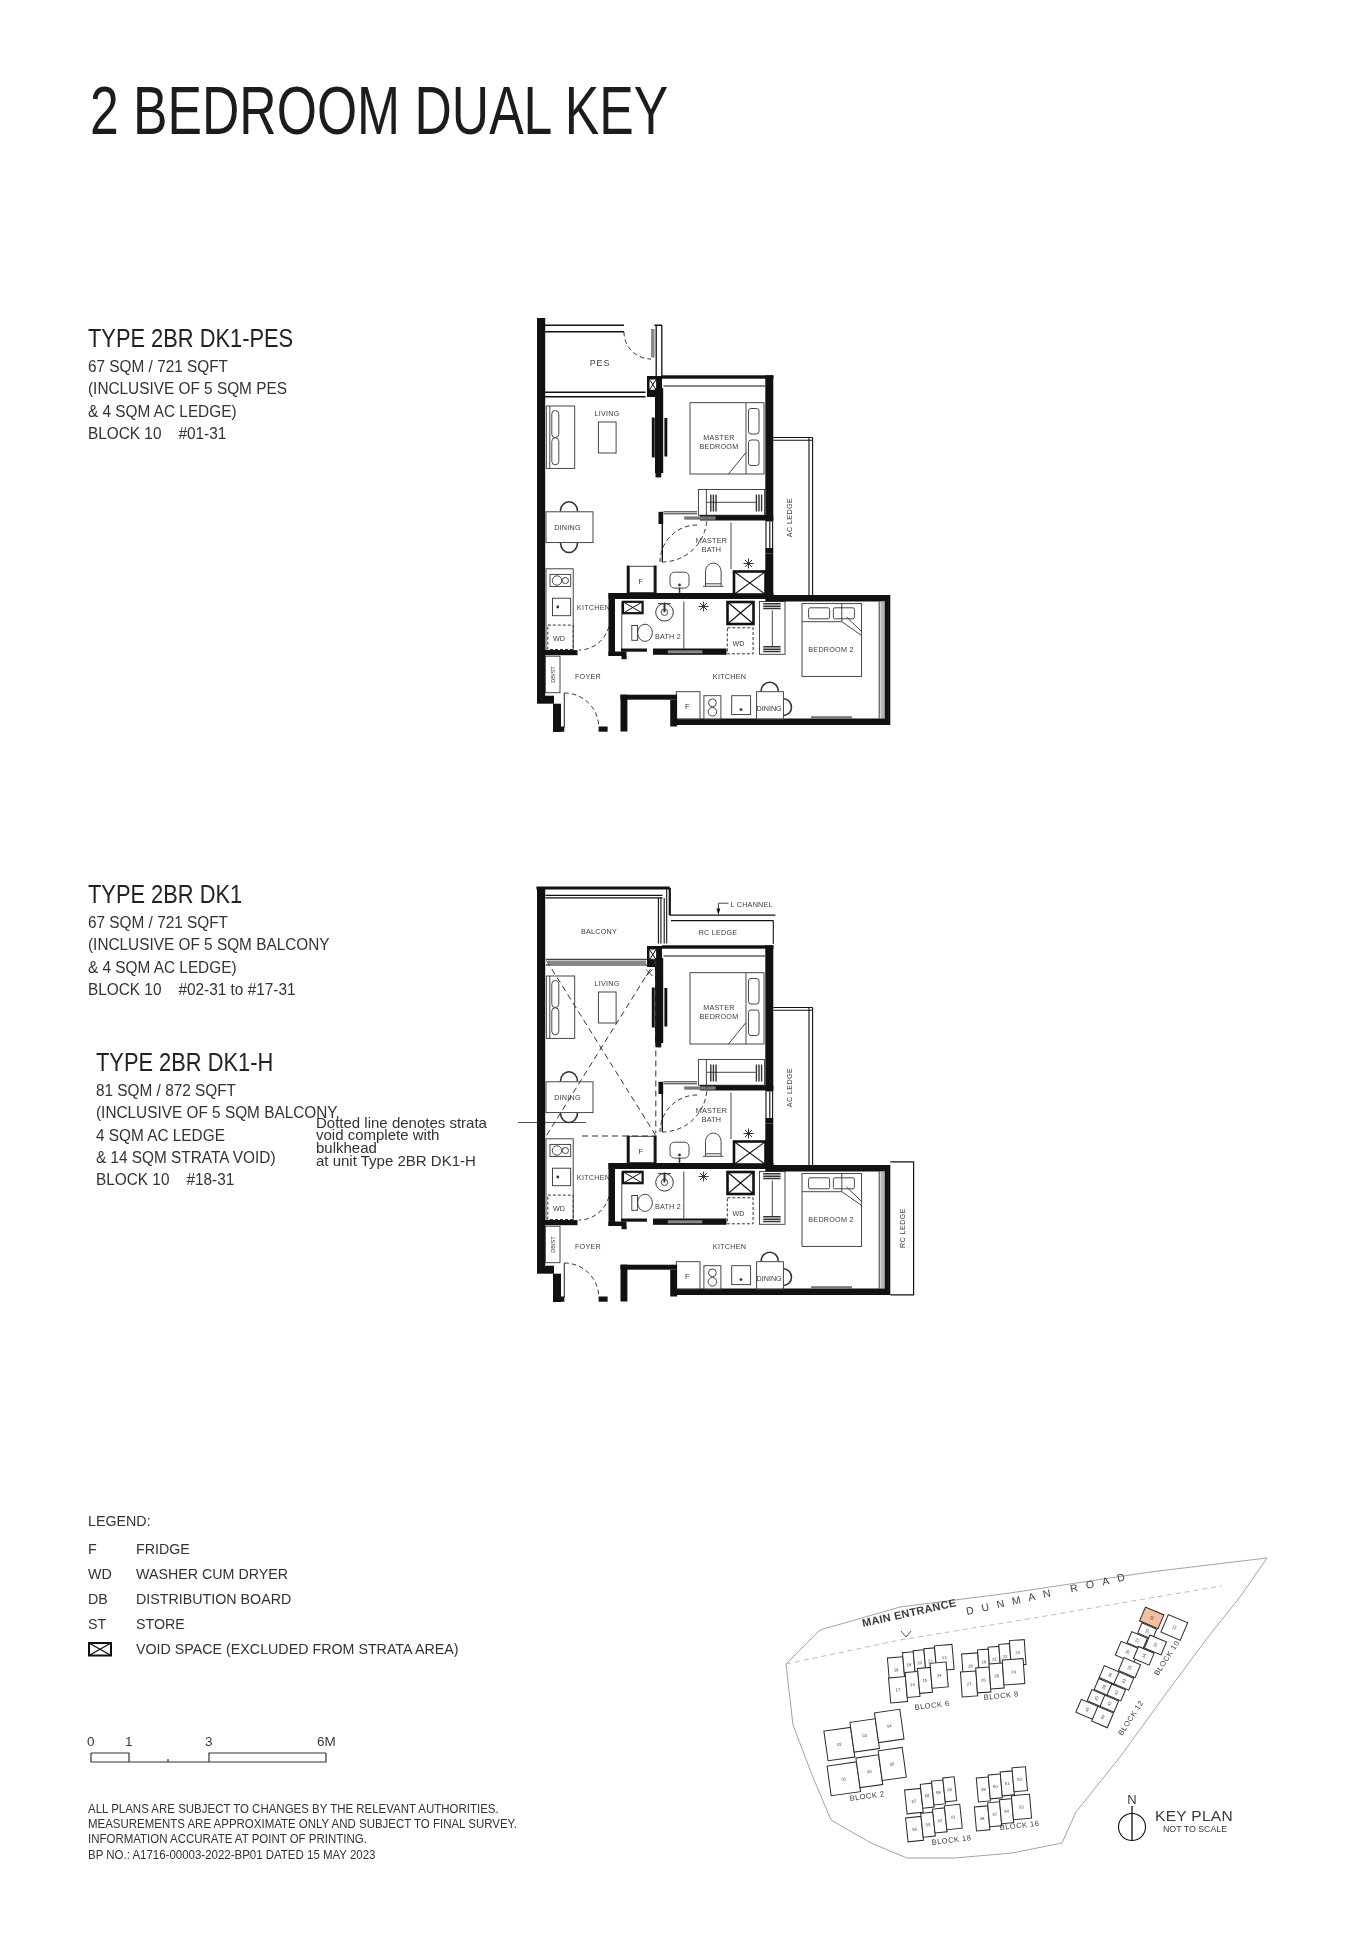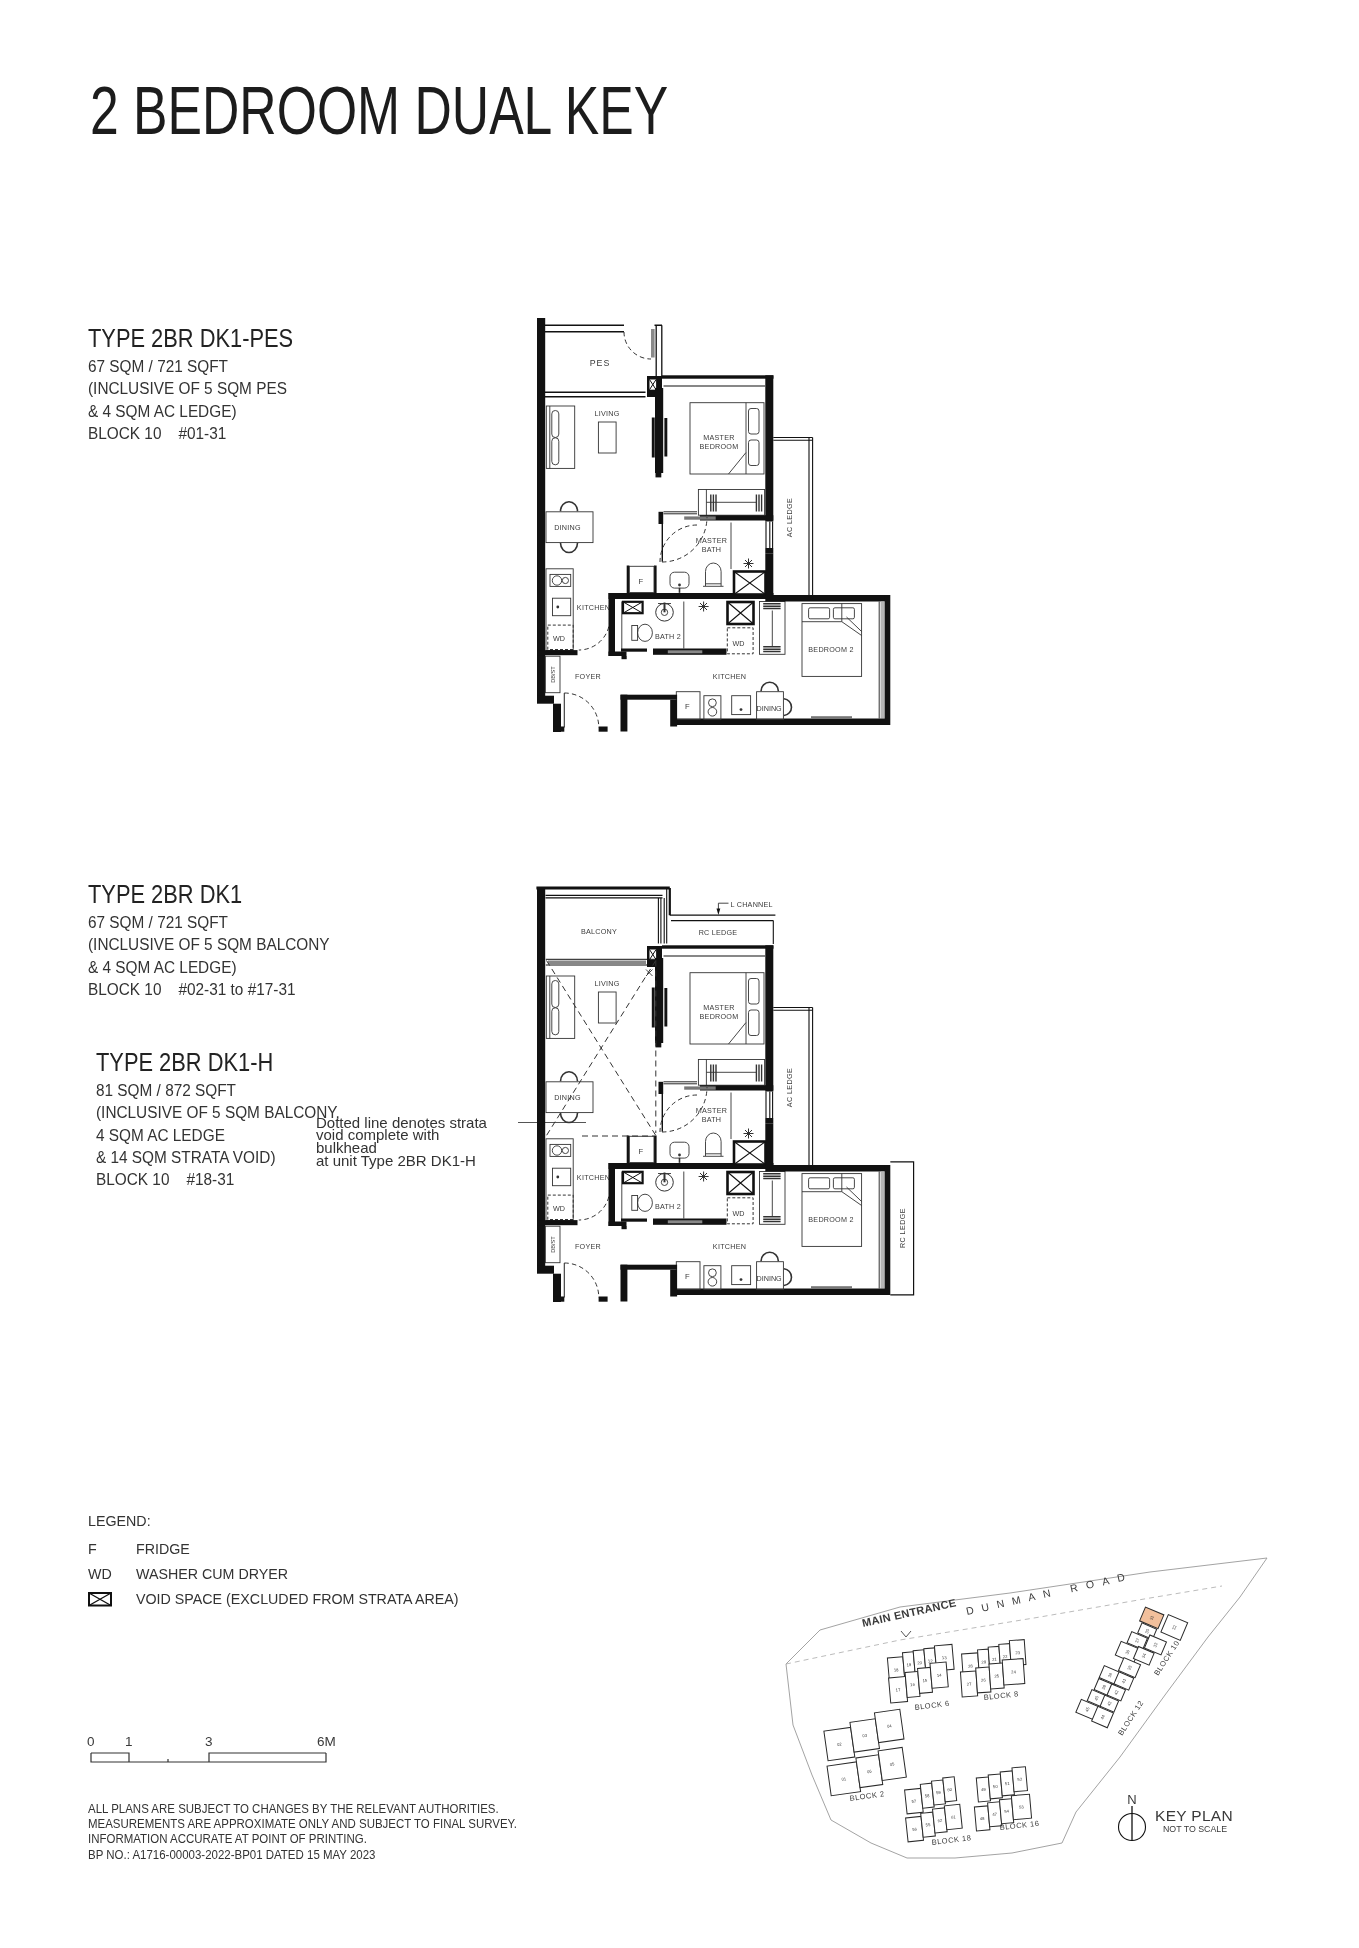--- a/index.html
+++ b/index.html
@@ -38,20 +38,28 @@
   <div style="margin-bottom:10px;transform:scaleX(0.92);transform-origin:0 0;">LEGEND:</div>
   <table style="border-collapse:collapse;font-size:15.5px;color:#333;">
     <tbody>
         <tr>
           <td style="width:48px;padding:0 0 7px 0;"><span style="display:inline-block;transform:scaleX(0.92);transform-origin:0 0;">F</span></td>
           <td style="padding:0 0 7px 0;"><span style="display:inline-block;transform:scaleX(0.92);transform-origin:0 0;white-space:nowrap;">FRIDGE</span></td>
         </tr>
     <tr>
           <td style="padding:0 0 7px 0;"><span style="display:inline-block;transform:scaleX(0.92);transform-origin:0 0;">WD</span></td>
           <td style="padding:0 0 7px 0;margin-top:8px;"><span style="display:inline-block;transform:scaleX(0.92);transform-origin:0 0;white-space:nowrap;">WASHER CUM DRYER</span></td>
+        </tr>
+    <tr>
+          <td style="padding:0 0 7px 0;"><span style="display:inline-block;transform:scaleX(0.92);transform-origin:0 0;">DB</span></td>
+          <td style="padding:0 0 7px 0;"><span style="display:inline-block;transform:scaleX(0.92);transform-origin:0 0;white-space:nowrap;">DISTRIBUTION BOARD</span></td>
+        </tr>
+    <tr>
+          <td style="padding:0 0 7px 0;"><span style="display:inline-block;transform:scaleX(0.92);transform-origin:0 0;">ST</span></td>
+          <td style="padding:0 0 7px 0;"><span style="display:inline-block;transform:scaleX(0.92);transform-origin:0 0;white-space:nowrap;">STORE</span></td>
         </tr>
     <tr>
           <td style="padding:0;">
             <svg width="24" height="15" viewBox="0 0 24 15" style="display:block;margin-top:1px;">
               <rect x="1" y="1" width="22" height="12.5" fill="none" stroke="#111" stroke-width="2"></rect>
               <path d="M1 1 L23 13.5 M23 1 L1 13.5" stroke="#111" stroke-width="1.4" fill="none"></path>
             </svg>
           </td>
           <td style="padding:0;"><span style="display:inline-block;transform:scaleX(0.92);transform-origin:0 0;white-space:nowrap;">VOID SPACE (EXCLUDED FROM STRATA AREA)</span></td>
         </tr>

